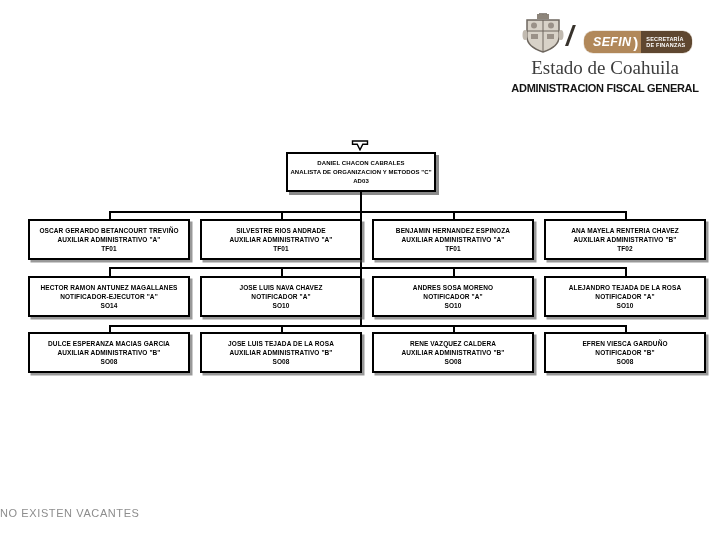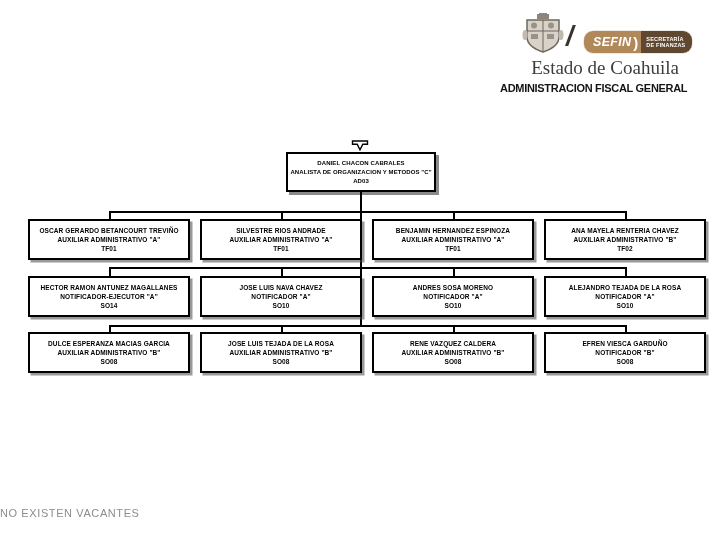--- a/index.html
+++ b/index.html
@@ -17,21 +17,21 @@
               padding:0 2px 0 9px;font-weight:bold;font-style:italic;
               font-size:12.5px;letter-spacing:.3px;}
   .sefin-paren{background:#b1885a;color:#fff;display:flex;align-items:center;
                font-size:15px;font-weight:bold;padding-right:3px;}
   .sefin-sec{background:#5f4730;color:#fff;display:flex;flex-direction:column;
              justify-content:center;padding:0 6px 0 5px;font-size:5.5px;
              font-weight:bold;line-height:6.5px;letter-spacing:.2px;}
   .estado{position:absolute;left:0px;top:49px;width:210px;text-align:center;
           font-family:"Liberation Serif", serif;font-weight:normal;font-size:19px;
           color:#3d3d3d;}
-  .afg{position:absolute;left:0px;top:74px;width:210px;
+  .afg{position:absolute;left:0px;top:74px;width:210px;text-align:center;
        font-weight:bold;font-size:11px;letter-spacing:-0.3px;color:#141414;}
 
   
   .obox{position:absolute;box-sizing:border-box;background:#fff;border:2px solid #000;
         box-shadow:2.5px 2.5px 0 rgba(70,70,70,.55);display:flex;flex-direction:column;
         justify-content:center;align-items:center;text-align:center;row-gap:2px;
         padding:2px 3px;}
   .obox div{font-weight:bold;font-size:6.5px;line-height:7px;color:#000;
             letter-spacing:.1px;white-space:nowrap;}
   .rootbox{width:150px;height:40px;left:286px;top:152px;box-shadow:3px 3px 0 rgba(60,60,60,.6);}

